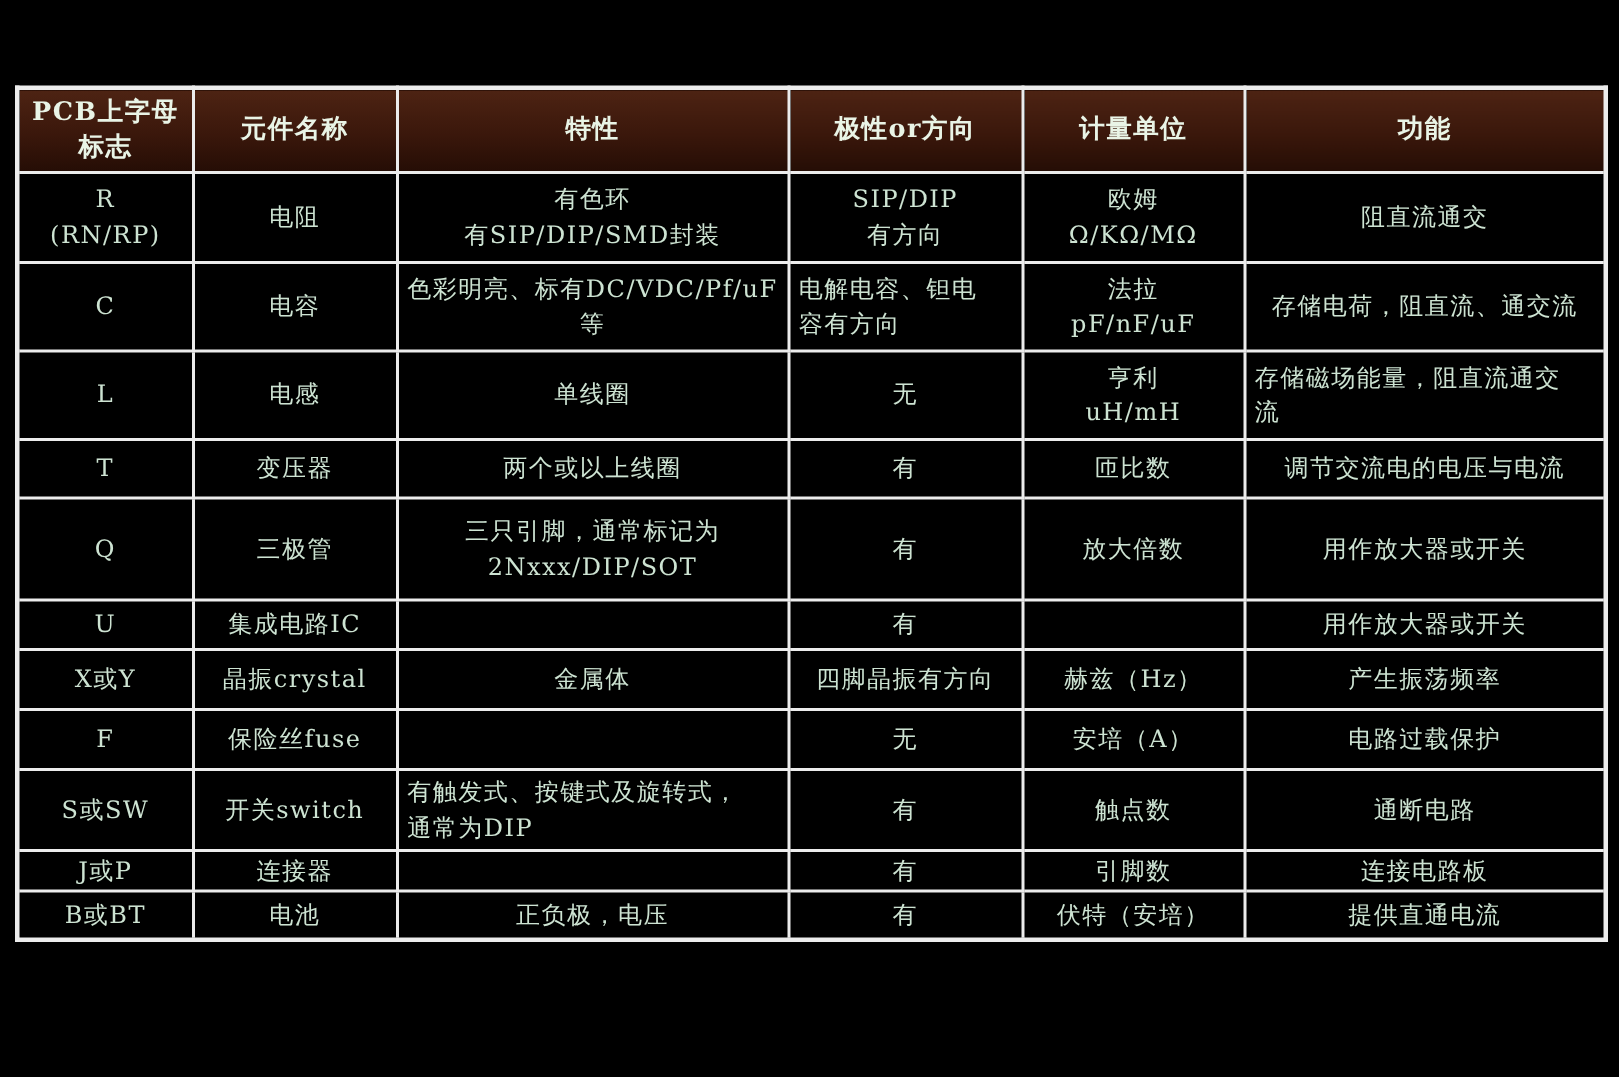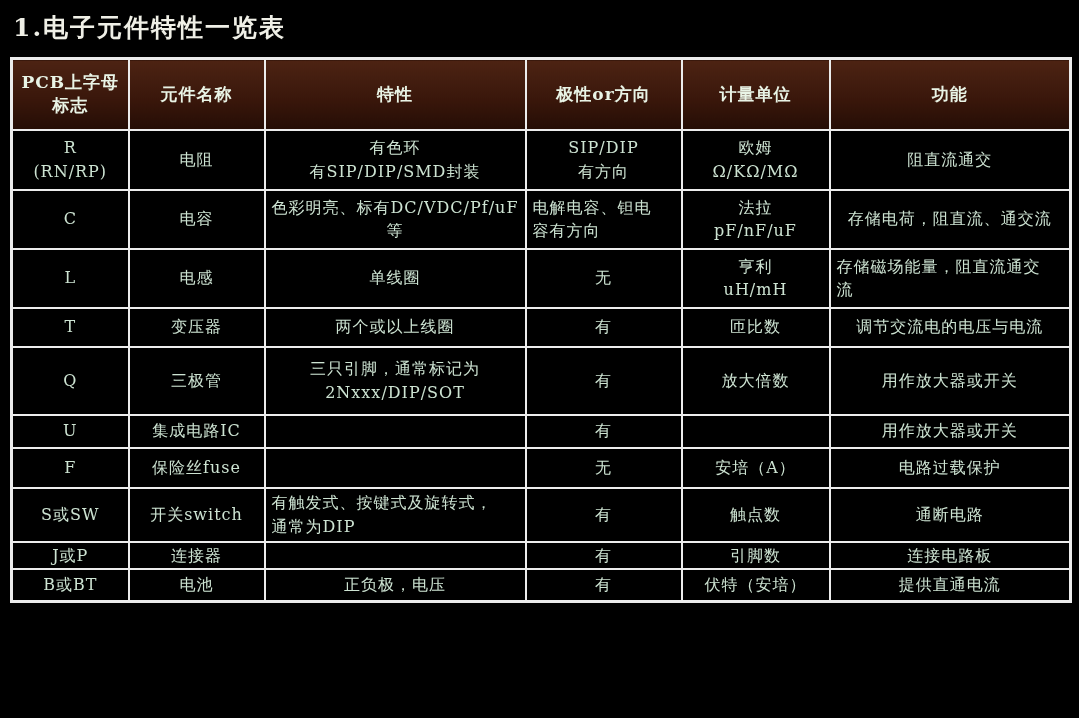--- a/index.html
+++ b/index.html
@@ -42,33 +42,32 @@
     color:var(--header-text);
     font-size:17px;font-weight:bold;
     line-height:1.35;
   }
   .spec td.left{text-align:left;margin-top:30px;}
 </style>
 </head>
 <body>
 
 <div class="page">
-  <h1 class="title">1.电子元件特性一览表</h1>
 
   <table class="spec">
     <colgroup>
       <col style="width:117px">
         <col style="width:136px">
         <col style="width:261px">
       <col style="width:156px">
         <col style="width:148px">
         <col style="width:241px">
     </colgroup>
     <thead>
-      <tr style="height:71px">
+      <tr style="height:56px">
         <th>PCB上字母
 标志</th>
         <th>元件名称</th>
         <th>特性</th>
         <th>极性or方向</th>
         <th>计量单位</th>
         <th>功能</th>
       </tr>
     </thead>
     <tbody>
@@ -124,20 +123,28 @@
       </tr>
       <tr style="height:33px">
         <td>U</td>
         <td>集成电路IC</td>
         <td></td>
         <td>有</td>
         <td></td>
         <td>用作放大器或开关</td>
       </tr>
       <tr style="height:40px">
+        <td>X或Y</td>
+        <td>晶振crystal</td>
+        <td>金属体</td>
+        <td>四脚晶振有方向</td>
+        <td>赫兹（Hz）</td>
+        <td>产生振荡频率</td>
+      </tr>
+      <tr style="height:40px">
         <td>F</td>
         <td>保险丝fuse</td>
         <td></td>
         <td>无</td>
         <td>安培（A）</td>
         <td>电路过载保护</td>
       </tr>
       <tr style="height:54px">
         <td>S或SW</td>
         <td>开关switch</td>

